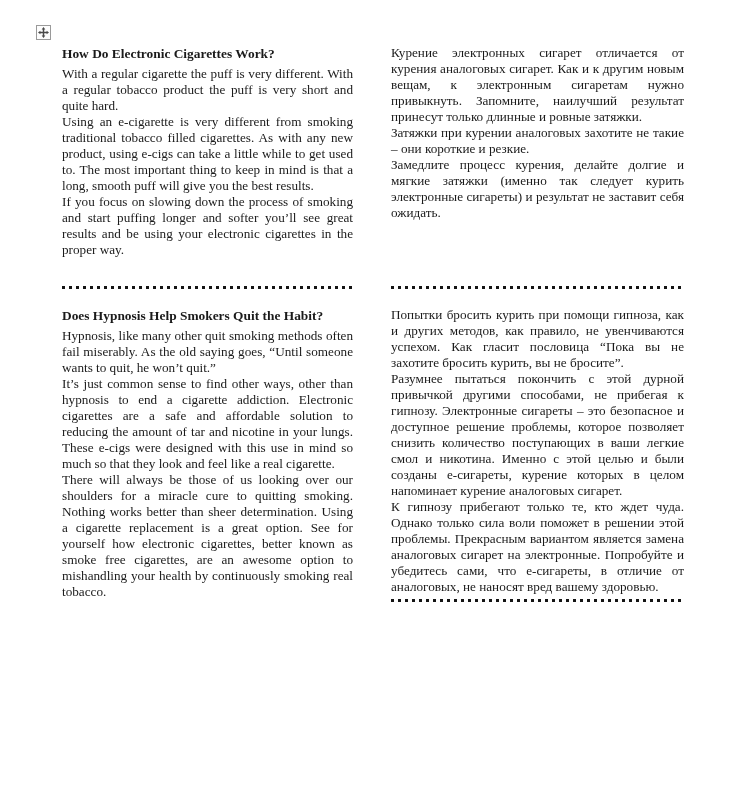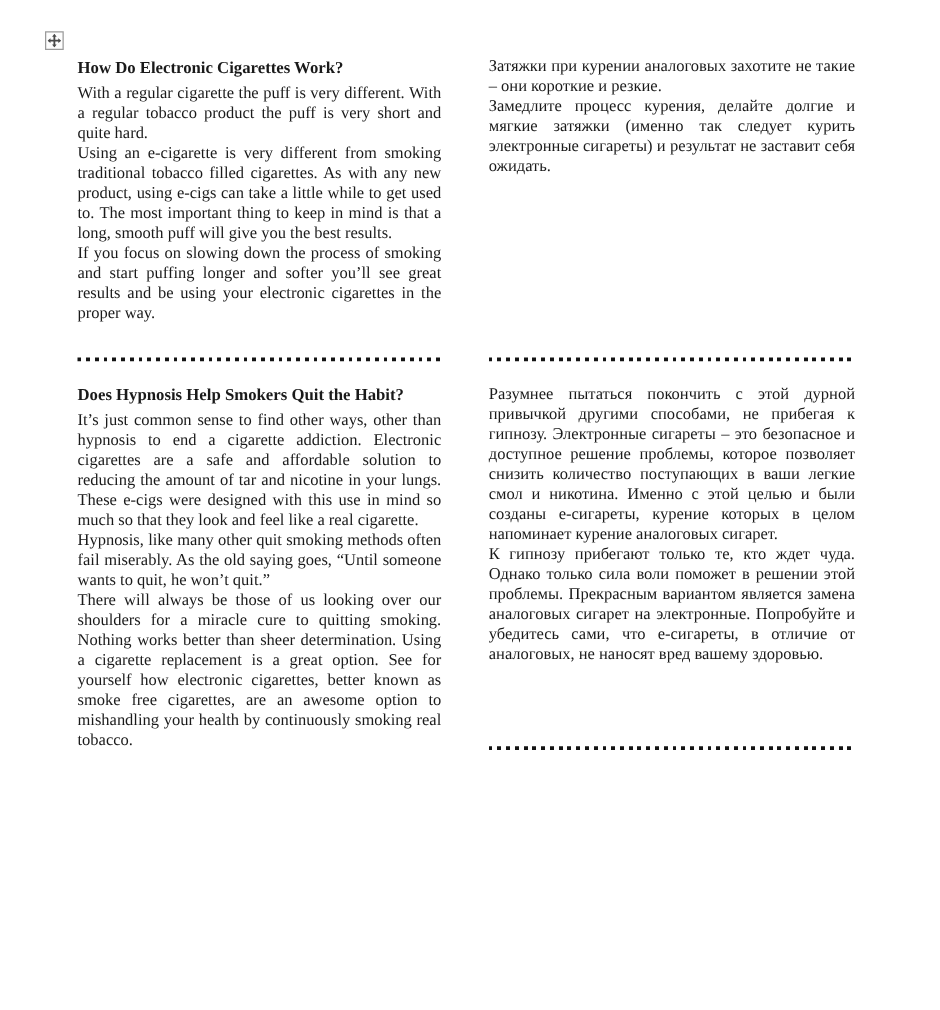--- a/index.html
+++ b/index.html
@@ -83,32 +83,34 @@
   <div class="content">
 
     <div class="cell row1 dash-b">
       <h2>How Do Electronic Cigarettes Work?</h2>
       <p>With a regular cigarette the puff is very different. With a regular tobacco product the puff is very short and quite hard.</p>
       <p>Using an e-cigarette is very different from smoking traditional tobacco filled cigarettes. As with any new product, using e-cigs can take a little while to get used to. The most important thing to keep in mind is that a long, smooth puff will give you the best results.</p>
       <p>If you focus on slowing down the process of smoking and start puffing longer and softer you’ll see great results and be using your electronic cigarettes in the proper way.</p>
     </div>
 
     <div class="cell row1 dash-b">
+      <p>Курение электронных сигарет отличается от курения аналоговых сигарет. Как и к другим новым вещам, к электронным сигаретам нужно привыкнуть. Запомните, наилучший результат принесут только длинные и ровные затяжки.</p>
       <p>Затяжки при курении аналоговых захотите не такие – они короткие и резкие.</p>
       <p>Замедлите процесс курения, делайте долгие и мягкие затяжки (именно так следует курить электронные сигареты) и результат не заставит себя ожидать.</p>
     </div>
 
     <div class="cell row2">
       <h2>Does Hypnosis Help Smokers Quit the Habit?</h2>
+      <p>Hypnosis, like many other quit smoking methods often fail miserably.  As the old saying goes, “Until someone wants to quit, he won’t quit.”</p>
       <p>It’s just common sense to find other ways, other than hypnosis to end a cigarette addiction. Electronic cigarettes are a safe and affordable solution to reducing the amount of tar and nicotine in your lungs.  These e-cigs were designed with this use in mind so much so that they look and feel like a real cigarette.</p>
-      <p>Hypnosis, like many other quit smoking methods often fail miserably.  As the old saying goes, “Until someone wants to quit, he won’t quit.”</p>
       <p>There will always be those of us looking over our shoulders for a miracle cure to quitting smoking.  Nothing works better than sheer determination.  Using a cigarette replacement is a great option. See for yourself how electronic cigarettes, better known as smoke free cigarettes, are an awesome option to mishandling your health by continuously smoking real tobacco.</p>
     </div>
 
     <div class="cell row2 pad-b dash-b">
+      <p>Попытки бросить курить при помощи гипноза, как и других методов, как правило, не увенчиваются успехом.  Как гласит пословица “Пока вы не захотите бросить курить, вы не бросите”.</p>
       <p>Разумнее пытаться покончить с этой дурной привычкой другими способами, не прибегая к гипнозу. Электронные сигареты – это безопасное и доступное решение проблемы, которое позволяет снизить количество поступающих в ваши легкие смол и никотина. Именно с этой целью и были созданы е-сигареты, курение которых в целом напоминает курение аналоговых сигарет.</p>
       <p>К гипнозу прибегают только те, кто ждет чуда. Однако только сила воли поможет в решении этой проблемы.  Прекрасным вариантом является замена аналоговых сигарет на электронные. Попробуйте и убедитесь сами, что е-сигареты, в отличие от аналоговых, не наносят вред вашему здоровью.</p>
     </div>
 
   </div>
 
   <div class="resize-handle"></div>
 
 </div>
 

